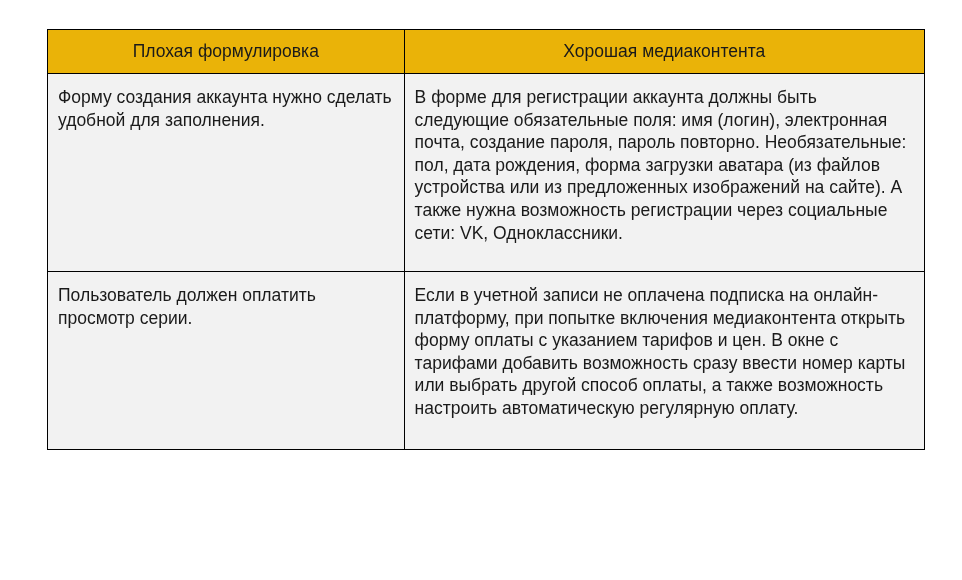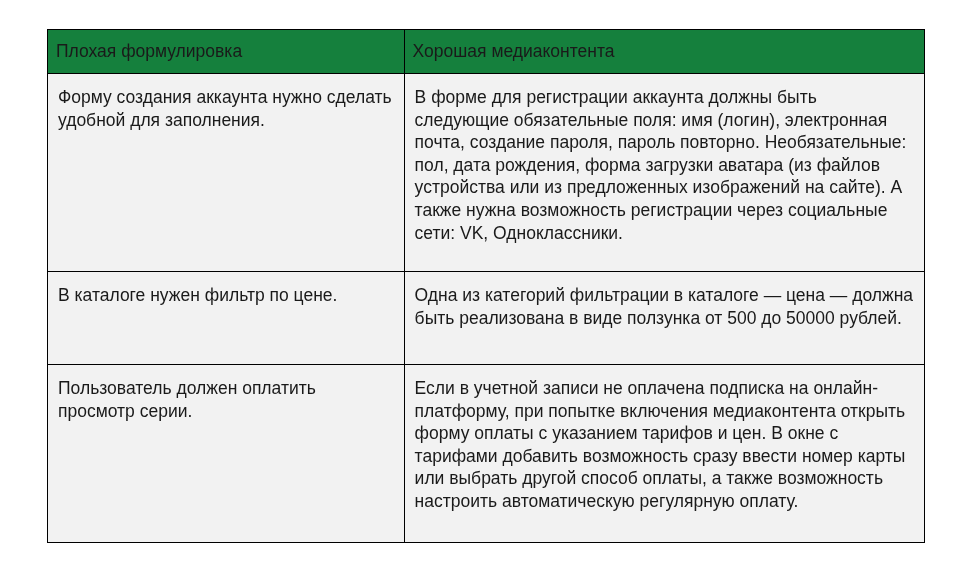--- a/index.html
+++ b/index.html
@@ -22,23 +22,23 @@
       border-collapse: collapse;
       font-size: 17.5px;
       line-height: 22.6px;
     }
     table.cmp th, table.cmp td {
       border: 1px solid #000000;
       vertical-align: top;
       text-align: left;
     }
     table.cmp th {
-      background: #15803d;
+      background: #eab308;
       font-weight: normal;
-      text-align: left;
+      text-align: center;
       height: 43px;
       padding: 0 8px;
       vertical-align: middle;
     }
     table.cmp td {
       background: #f2f2f2;
       padding: 12px 10px 10px 10px;
     }
     col.c1 { width: 357px; }
     col.c2 { width: 521px; }
@@ -58,22 +58,18 @@
     <tr>
       <th>Плохая формулировка</th>
       <th>Хорошая медиаконтента</th>
     </tr>
   </thead>
   <tbody>
     <tr class="r1">
       <td>Форму создания аккаунта нужно сделать удобной для заполнения.</td>
       <td>В форме для регистрации аккаунта должны быть следующие обязательные поля: имя (логин), электронная почта, создание пароля, пароль повторно. Необязательные: пол, дата рождения, форма загрузки аватара (из файлов устройства или из предложенных изображений на сайте). А также нужна возможность регистрации через социальные сети: VK, Одноклассники.</td>
     </tr>
-    <tr class="r2">
-      <td>В каталоге нужен фильтр по цене.</td>
-      <td>Одна из категорий фильтрации в каталоге — цена — должна быть реализована в виде ползунка от 500 до 50000 рублей.</td>
-    </tr>
     <tr class="r3">
       <td>Пользователь должен оплатить просмотр серии.</td>
       <td>Если в учетной записи не оплачена подписка на онлайн-платформу, при попытке включения медиаконтента открыть форму оплаты с указанием тарифов и цен. В окне с тарифами добавить возможность сразу ввести номер карты или выбрать другой способ оплаты, а также возможность настроить автоматическую регулярную оплату.</td>
     </tr>
   </tbody>
 </table>
 
 </body></html>

